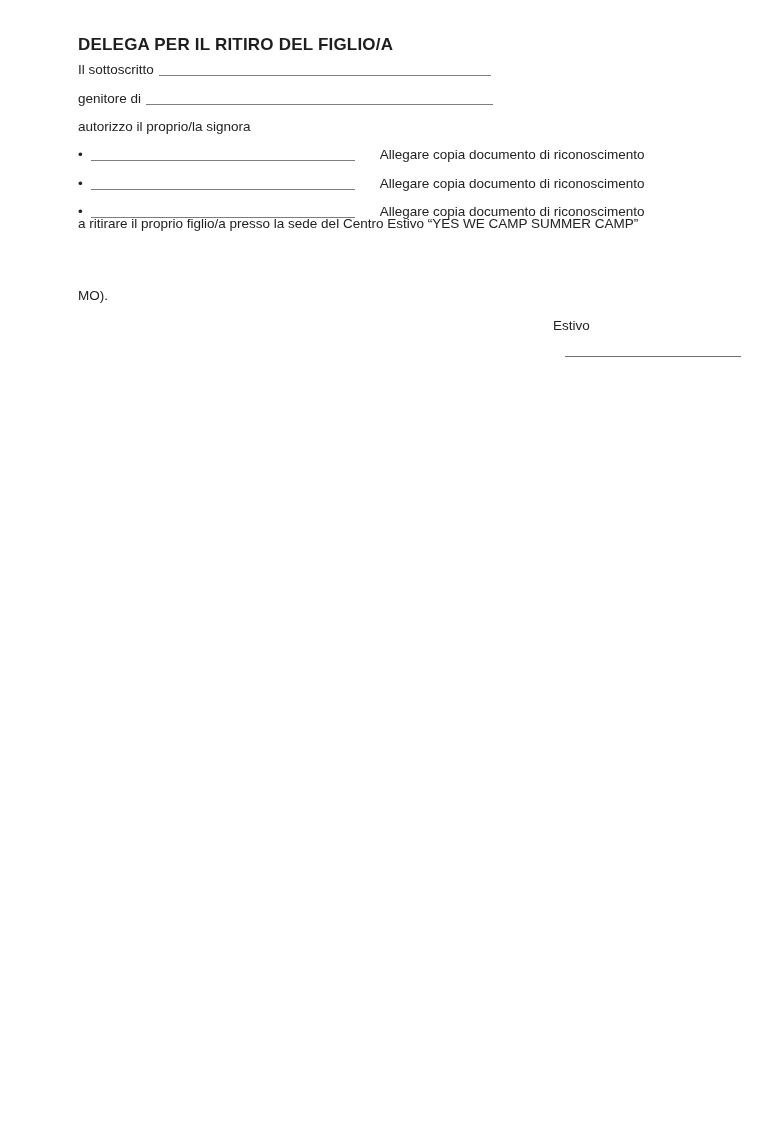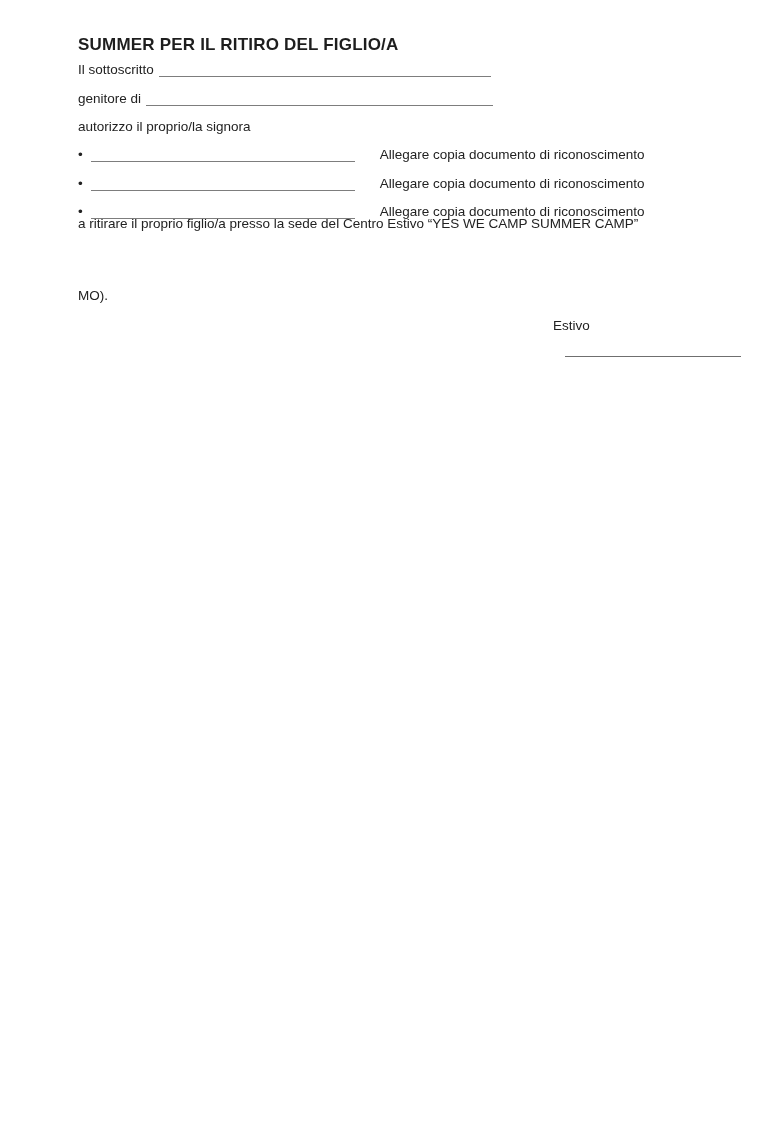--- a/index.html
+++ b/index.html
@@ -17,21 +17,21 @@
     overflow: hidden;
     margin: 0 auto;
   }
   .row {
     position: absolute;
     left: 78px;
     font-size: 13.5px;
     line-height: 15px;
     white-space: nowrap;
     display: flex;
-    align-items: flex-end;
+    align-items: center;
   }
   .title {
     position: absolute;
     left: 78px;
     top: 24px;
     font-size: 17px;
     font-weight: bold;
     color: #1e1e1e;
     letter-spacing: 0.2px;
     white-space: nowrap;
@@ -76,21 +76,21 @@
   .r-bullet-2     { top: 204px; }
   .r-body-0       { top: 216px; }
   .r-body-1       { top: 260px; }
   .r-body-2       { top: 288px; }
 </style>
 </head>
 <body>
 
 <div class="page">
 
-  <h1 class="title">SUMMER PER IL RITIRO DEL FIGLIO/A</h1>
+  <h1 class="title">DELEGA PER IL RITIRO DEL FIGLIO/A</h1>
 
   <div class="row r-sottoscritto">
     <span>Il sottoscritto</span>
     <span class="fill-line subscriber"></span>
   </div>
 
   <div class="row r-genitore">
     <span>genitore di</span>
     <span class="fill-line parent"></span>
   </div>

